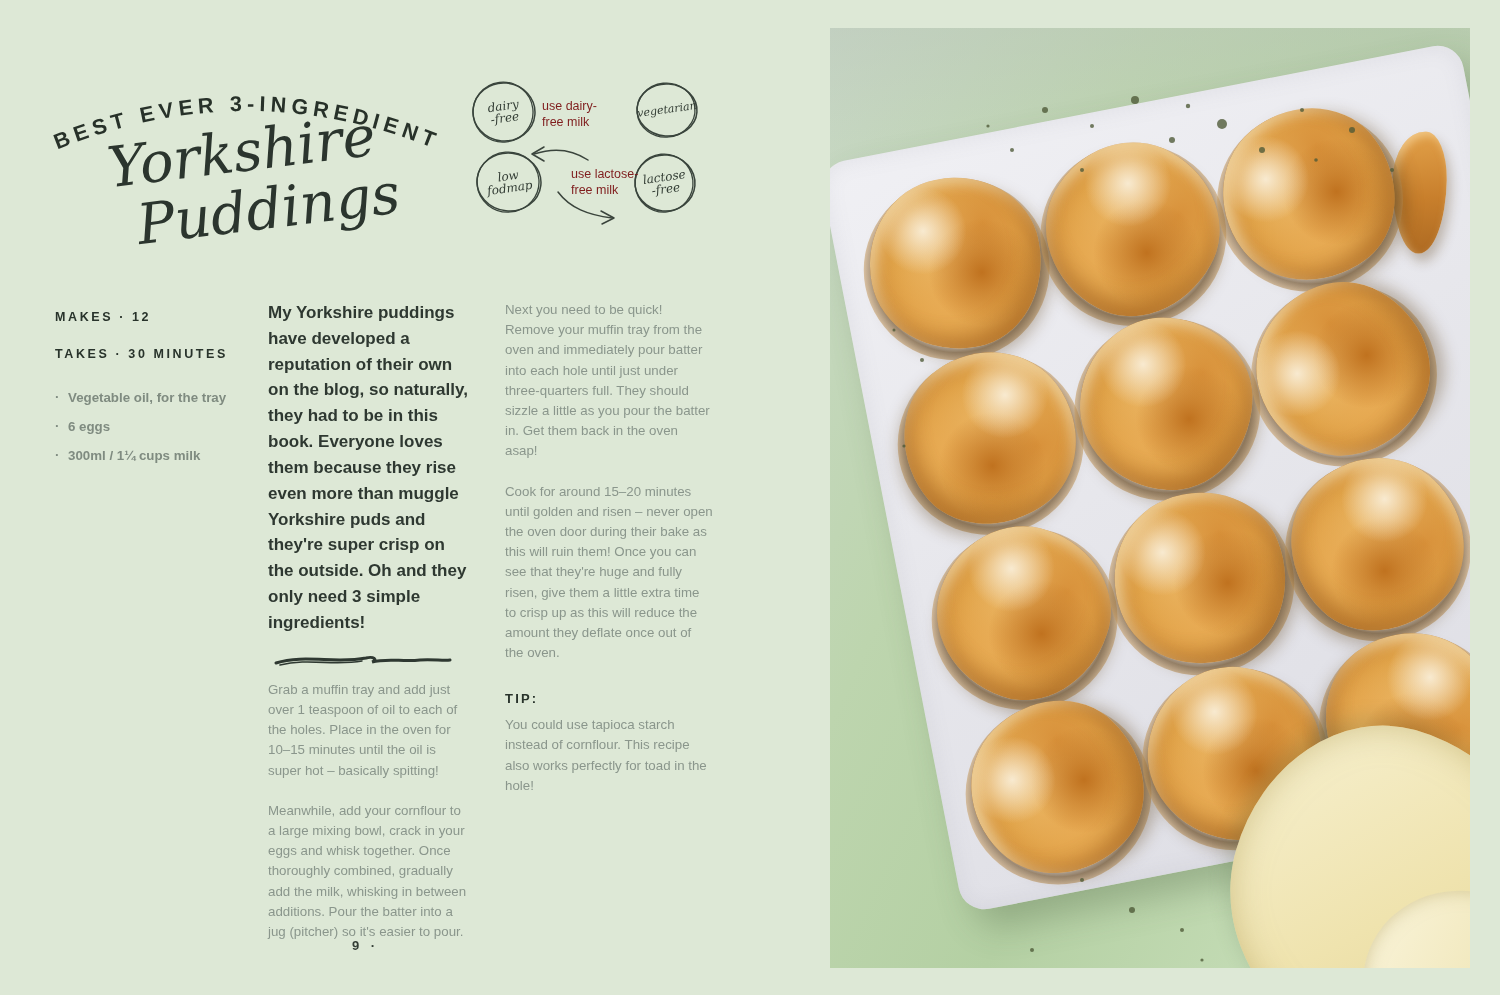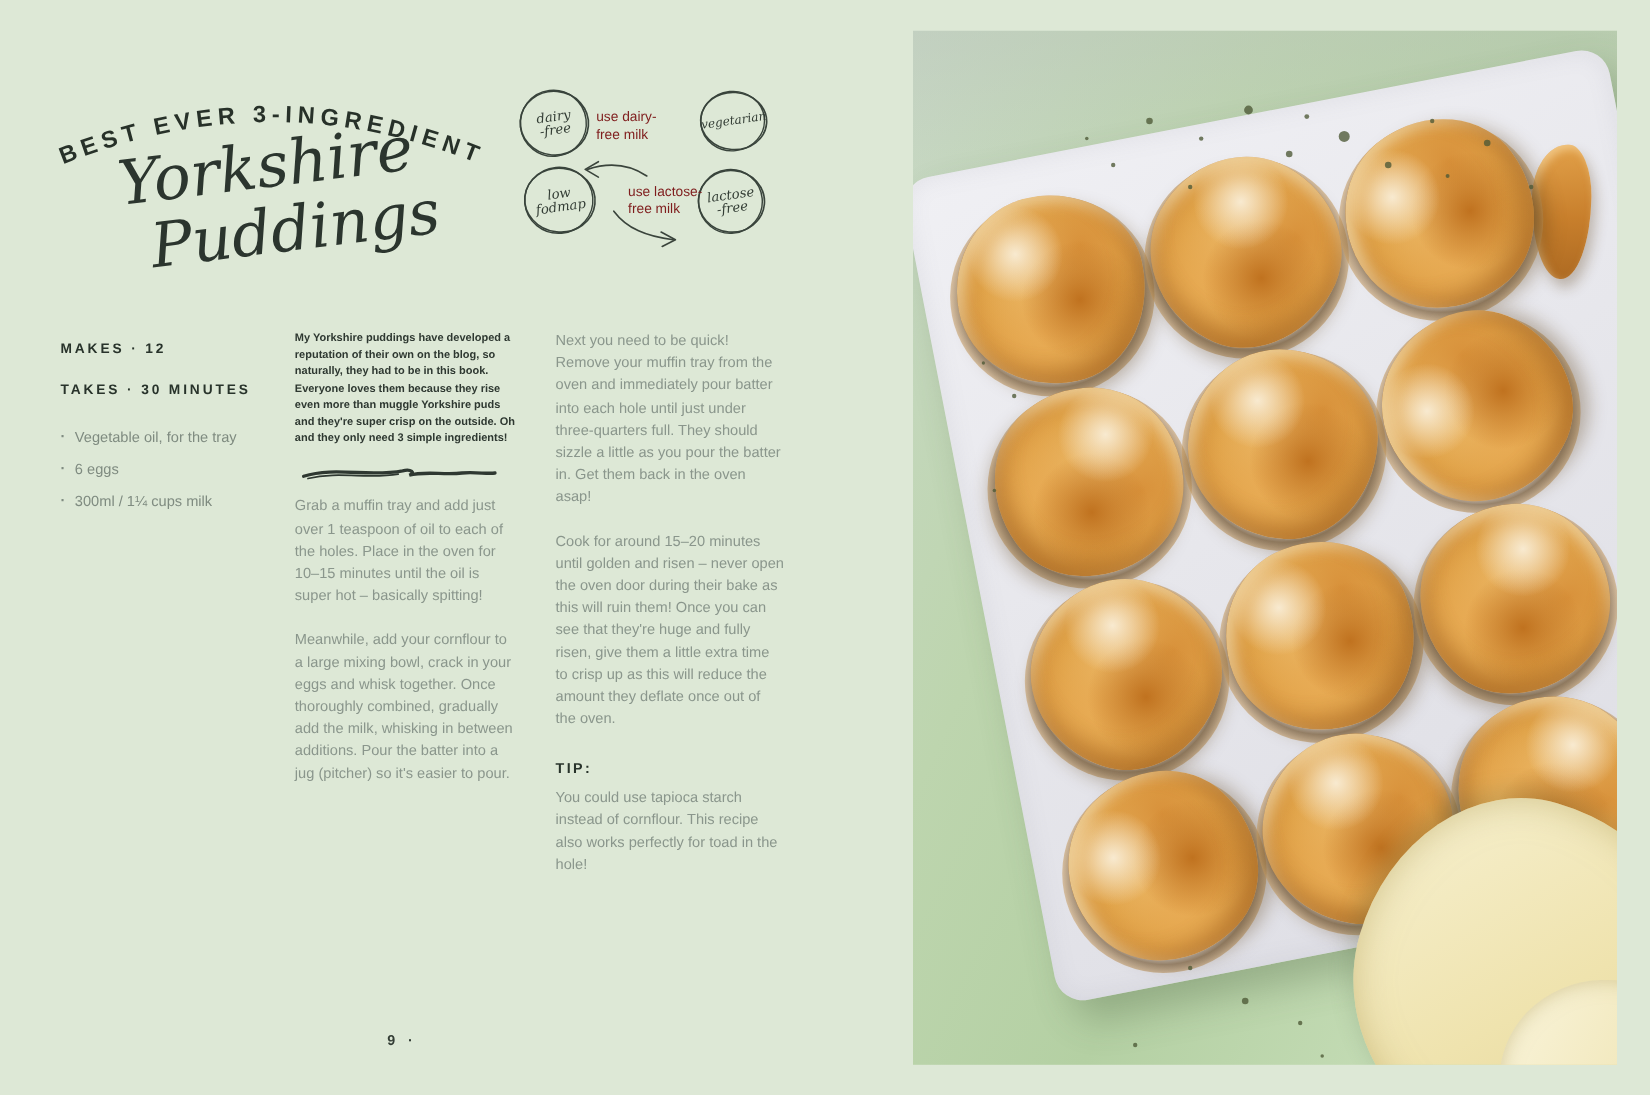--- a/index.html
+++ b/index.html
@@ -30,23 +30,23 @@
   .n-lactose{left:88px;top:94px;width:100px;margin-left:21px;}
   .badge-arrows{position:absolute;left:0;top:0;width:250px;height:160px;}
 
   
   .col{position:absolute;color:#8a968c;font-size:13.3px;line-height:1.52;}
   .col1{left:55px;top:308px;width:198px;}
   .col2{left:268px;top:300px;width:201px;}
   .col3{left:482px;top:300px;width:208px;margin-left:23px;}
   .meta-label{color:#28332b;font-weight:bold;font-size:12.5px;letter-spacing:2.6px;margin:0 0 18px 0;}
   ul.ingredients{list-style:none;margin:24px 0 0 0;padding:0;color:#7f8b80;}
-  ul.ingredients li{position:relative;padding-left:13px;margin-bottom:9px;}
+  ul.ingredients li{position:relative;padding-left:13px;margin-bottom:9px;font-weight:bold;}
   ul.ingredients li::before{content:"·";position:absolute;left:0;top:-1px;font-weight:bold;color:#7f8b80;}
-  .intro{margin:0;color:#2e3831;font-weight:bold;font-size:10px;line-height:1.52;}
+  .intro{margin:0;color:#2e3831;font-weight:bold;font-size:17px;line-height:1.52;}
   .squiggle{display:block;margin:14px 0 10px 6px;}
   .method p{margin:0 0 20px 0;}
   .tip-label{color:#28332b;font-weight:bold;font-size:13px;letter-spacing:2.2px;margin:26px 0 6px 0;}
   .tip-text{margin:0;}
   .page-number{position:absolute;left:352px;top:938px;color:#333d35;font-size:13px;
       letter-spacing:4px;font-weight:bold;}
 
   
   .photo{position:absolute;left:830px;top:28px;width:640px;height:940px;overflow:hidden;
       background:

